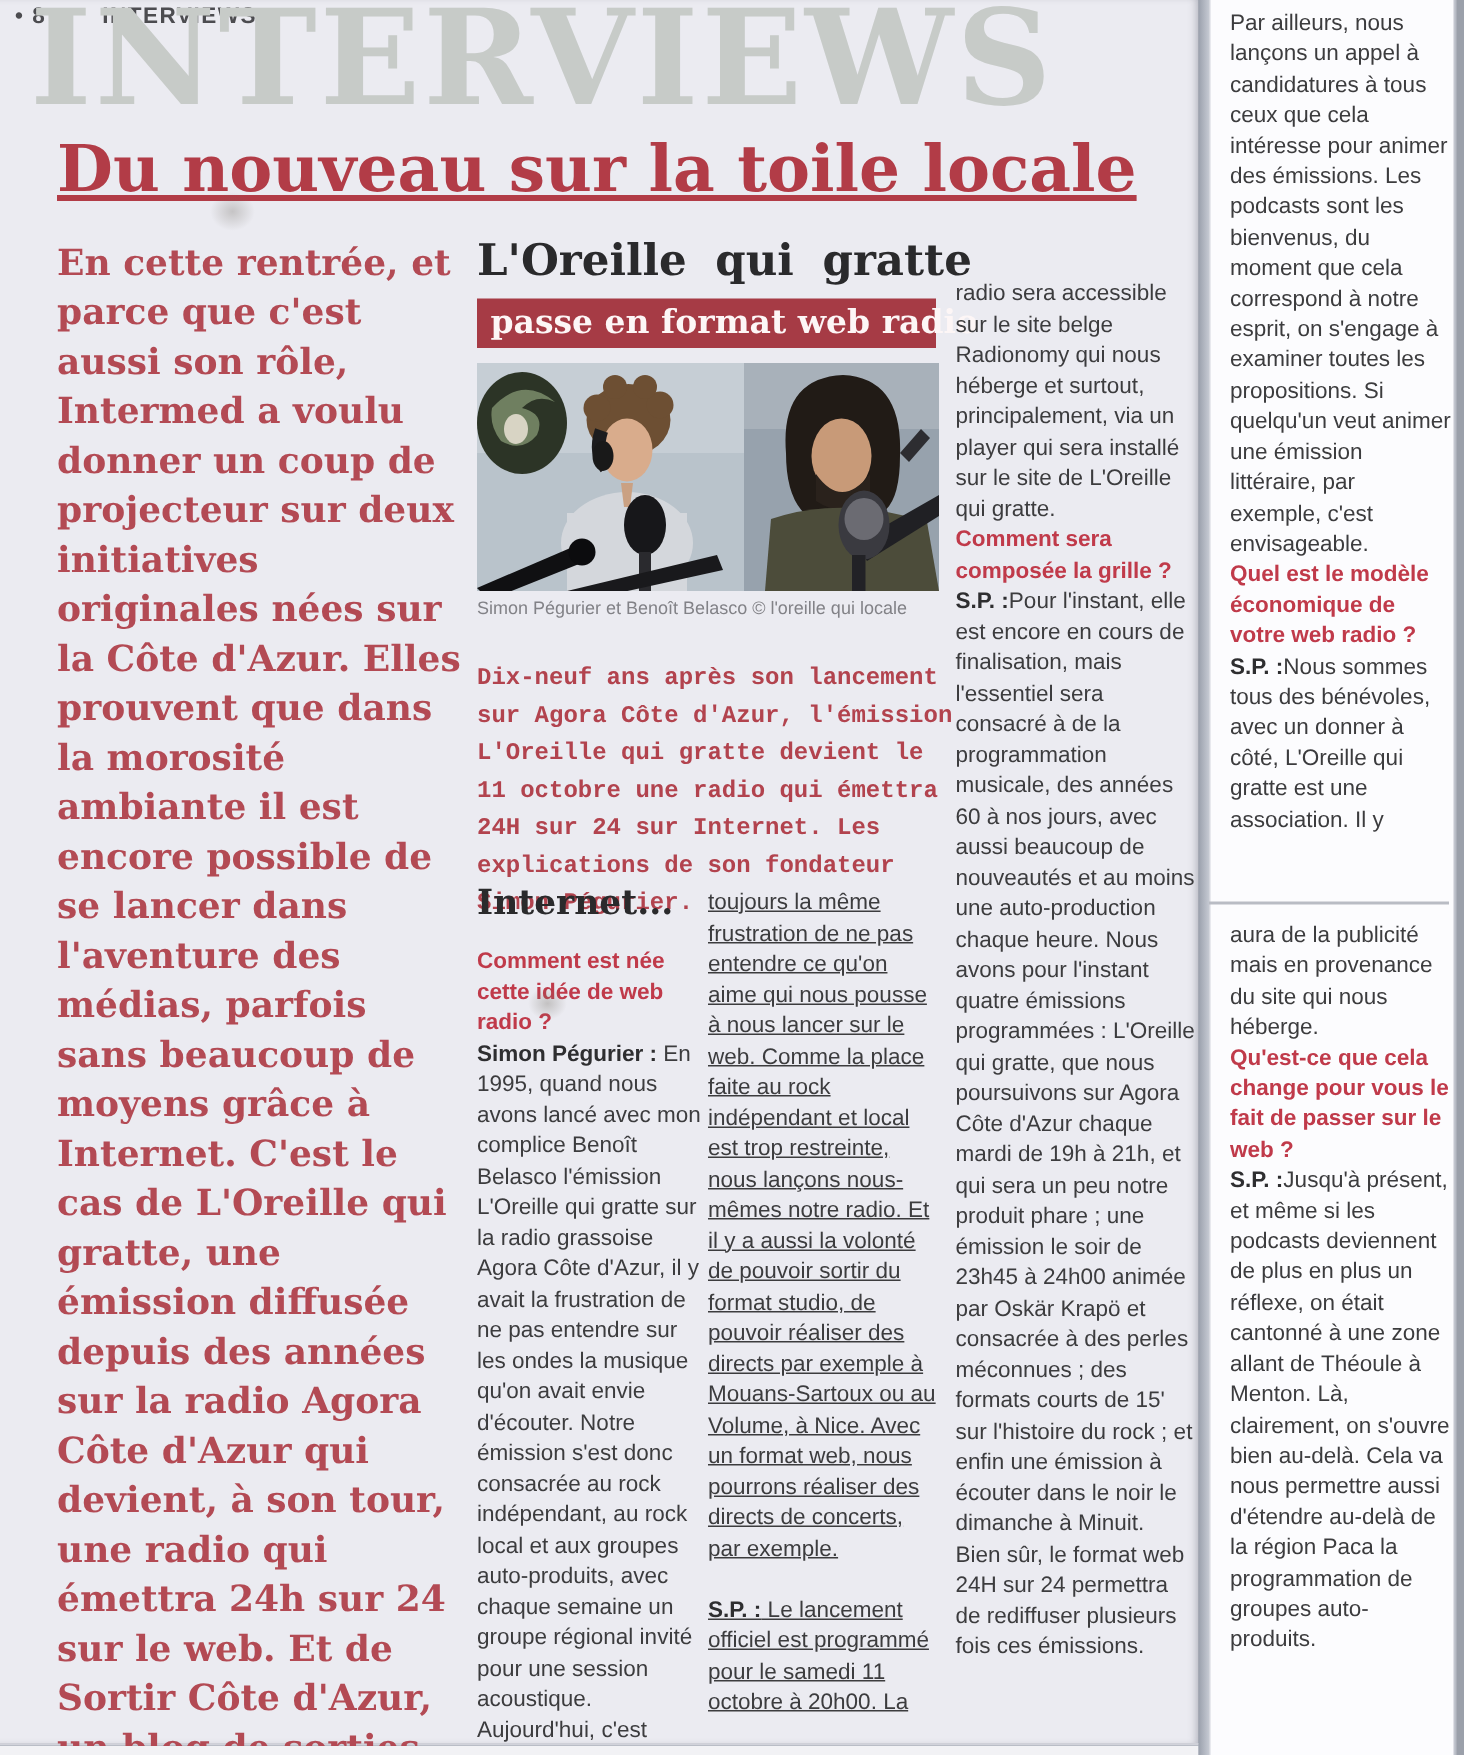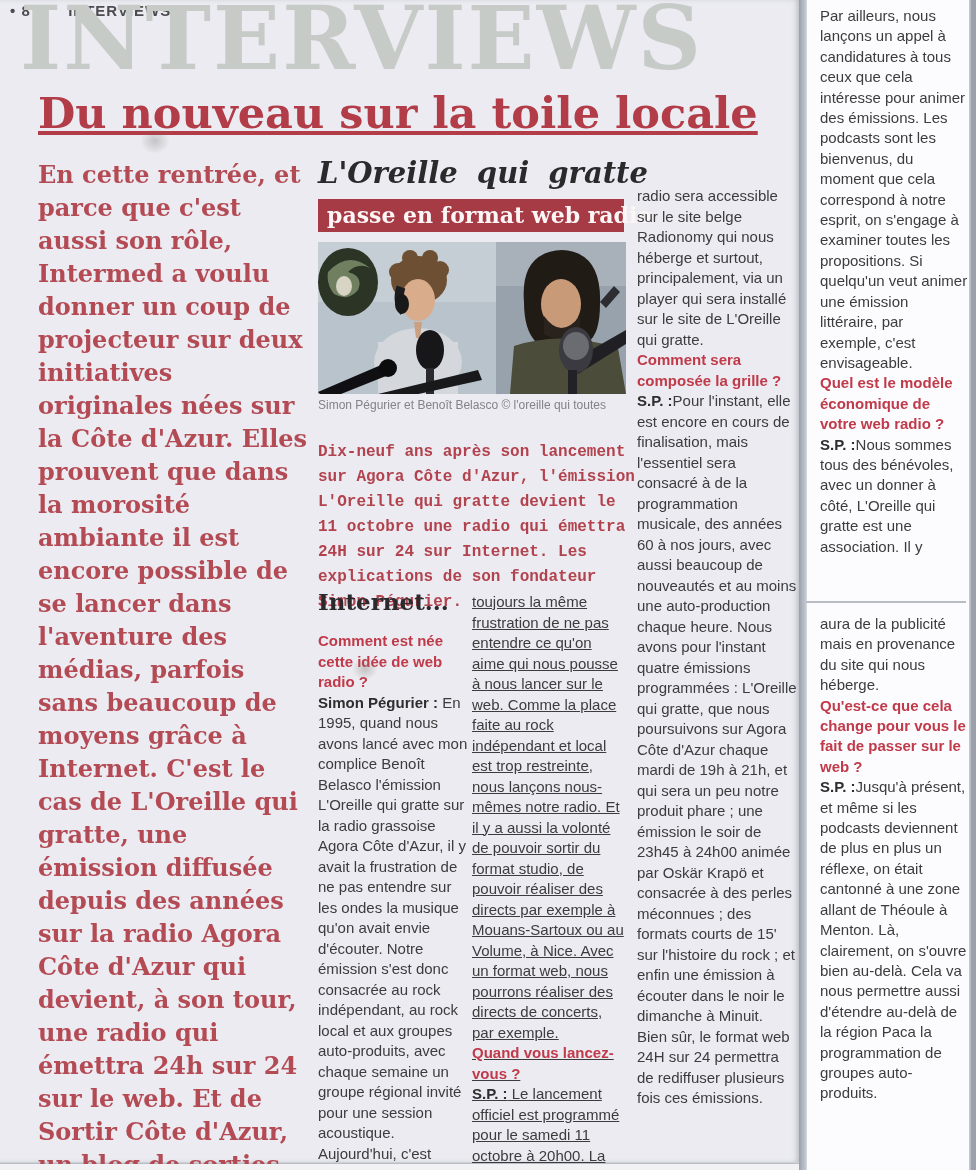--- a/index.html
+++ b/index.html
@@ -40,21 +40,21 @@
     font-family:"DejaVu Serif", serif; font-weight:bold;
     font-size:24px; line-height:33px; color:#b34a54;
   }
   .byline { position:absolute; left:40px; top:1008px; font-family:"DejaVu Serif", serif; font-weight:bold; font-size:18px; color:#3c3c3e; }
   .byline .dot { display:inline-block; width:9px; height:9px; border-radius:50%; background:#5a5a5e; margin-right:6px; }
 
   
   .article-title {
     position:absolute; left:318px; top:156px;
     font-family:"DejaVu Serif", serif; font-weight:bold;
-    font-size:29px; color:#2a2a2c; word-spacing:9px; white-space:nowrap;font-style:italic;
+    font-size:29px; color:#2a2a2c; word-spacing:9px; white-space:nowrap;
   }
   .banner {
     position:absolute; left:318px; top:199px; width:306px; height:33px;
     background:#a63b45; color:#fdf6f6;
     font-family:"DejaVu Serif", serif; font-weight:bold; font-size:22px;
     line-height:33px; padding-left:9px; white-space:nowrap;
   }
   .photo-frame { position:absolute; left:318px; top:242px; width:308px; height:152px; background:#8e9aa6; overflow:hidden; }
   .photo-caption { position:absolute; left:318px; top:398px; width:310px; font-size:12px; color:#828287; }
   .lede {
@@ -160,34 +160,34 @@
       <g>
         <path d="M252 120 L308 88 L308 102 L260 132 Z" fill="#202024"></path>
         <ellipse cx="258" cy="108" rx="17" ry="23" fill="#3a3a40"></ellipse>
         <ellipse cx="258" cy="104" rx="13" ry="14" fill="#6b6b72"></ellipse>
         <rect x="250" y="128" width="9" height="24" fill="#222226"></rect>
         <path d="M282 60 L296 44 L302 50 L288 66 Z" fill="#2d2d31"></path>
       </g>
     </svg>
   </div>
 
-  <div class="photo-caption">Simon Pégurier et Benoît Belasco © l'oreille qui toutes</div>
+  <div class="photo-caption">Simon Pégurier et Benoît Belasco © l'oreille qui locale</div>
 
   <div class="lede">Dix-neuf ans après son lancement sur Agora Côte d'Azur, l'émission L'Oreille qui gratte devient le 11 octobre une radio qui émettra 24H sur 24 sur Internet. Les explications de son fondateur Simon Pégurier.</div>
 
   <h3 class="interview-label">Internet...</h3>
 
   <div class="body-col col1">
     <span class="q">Comment est née cette idée de web radio ?</span><br>
     <span class="speaker">Simon Pégurier :</span><span> En 1995, quand nous avons lancé avec mon complice Benoît Belasco l'émission L'Oreille qui gratte sur la radio grassoise Agora Côte d'Azur, il y avait la frustration de ne pas entendre sur les ondes la musique qu'on avait envie d'écouter. Notre émission s'est donc consacrée au rock indépendant, au rock local et aux groupes auto-produits, avec chaque semaine un groupe régional invité pour une session acoustique. Aujourd'hui, c'est</span>
   </div>
 
   <div class="body-col col2">
     <span>toujours la même frustration de ne pas entendre ce qu'on aime qui nous pousse à nous lancer sur le web. Comme la place faite au rock indépendant et local est trop restreinte, nous lançons nous-mêmes notre radio. Et il y a aussi la volonté de pouvoir sortir du format studio, de pouvoir réaliser des directs par exemple à Mouans-Sartoux ou au Volume, à Nice. Avec un format web, nous pourrons réaliser des directs de concerts, par exemple.</span><br>
-    <span class="q">Quand vous lancez-vous ?</span><br>
+    <br>
     <span class="speaker">S.P. :</span><span> Le lancement officiel est programmé pour le samedi 11 octobre à 20h00. La</span>
   </div>
 
   <div class="body-col col3">
     <span>radio sera accessible sur le site belge Radionomy qui nous héberge et surtout, principalement, via un player qui sera installé sur le site de L'Oreille qui gratte.</span><br>
     <span class="q">Comment sera composée la grille ?</span><br>
     <span class="speaker">S.P. :</span><span>Pour l'instant, elle est encore en cours de finalisation, mais l'essentiel sera consacré à de la programmation musicale, des années 60 à nos jours, avec aussi beaucoup de nouveautés et au moins une auto-production chaque heure. Nous avons pour l'instant quatre émissions programmées : L'Oreille qui gratte, que nous poursuivons sur Agora Côte d'Azur chaque mardi de 19h à 21h, et qui sera un peu notre produit phare ; une émission le soir de 23h45 à 24h00 animée par Oskär Krapö et consacrée à des perles méconnues ; des formats courts de 15' sur l'histoire du rock ; et enfin une émission à écouter dans le noir le dimanche à Minuit. Bien sûr, le format web 24H sur 24 permettra de rediffuser plusieurs fois ces émissions.</span>
   </div>
 
   <div class="smudge sm1"></div>

